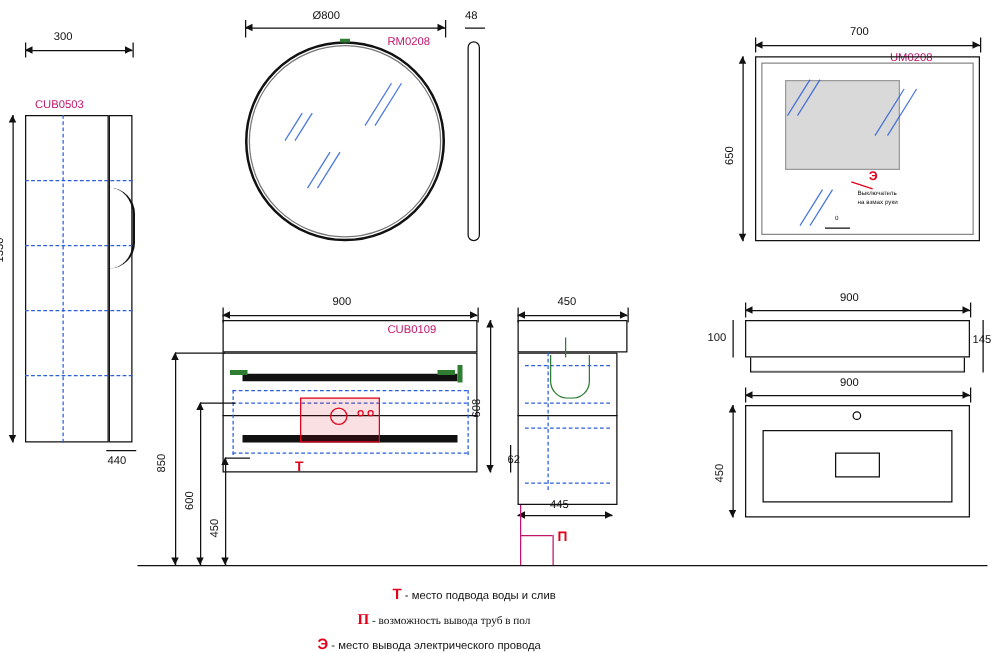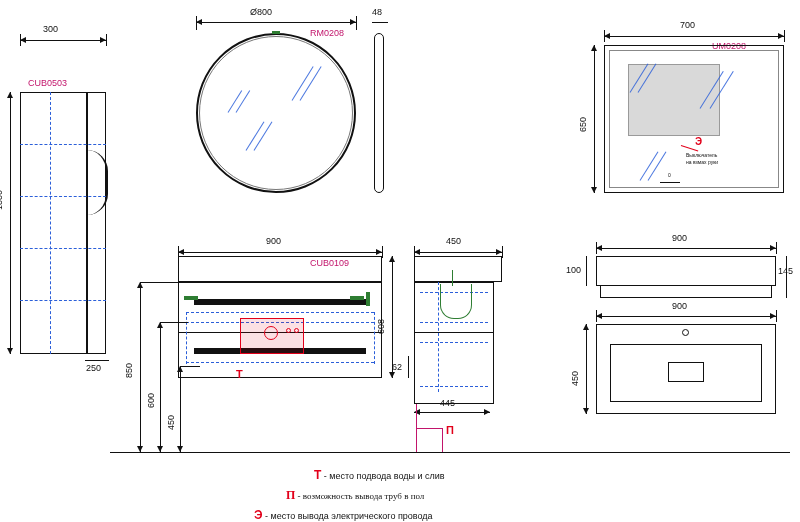--- a/index.html
+++ b/index.html
@@ -58,21 +58,21 @@
     <div class="dashv" style="left:50px;top:92px;height:262px;"></div>
 
     <div class="abs" style="left:87px;top:150px;width:19px;height:65px;border-right:2px solid #111;border-radius:0 40px 40px 0;"></div>
 
     <div class="dimline vline abs" style="left:10px;top:92px;height:262px;"></div>
     <div class="arrowU" style="left:7px;top:92px;"></div>
     <div class="arrowD" style="left:7px;top:348px;"></div>
     <div class="lbl" style="left:-6px;top:210px;transform:rotate(-90deg);transform-origin:left top;">1330</div>
 
     <div class="dimline hline abs" style="left:85px;top:360px;width:24px;"></div>
-    <div class="lbl" style="left:86px;top:363px;">250</div>
+    <div class="lbl" style="left:86px;top:363px;">440</div>
   </div>
 
   <div>
     <div class="dimline hline abs" style="left:196px;top:22px;width:160px;"></div>
     <div class="arrowL" style="left:196px;top:19px;"></div>
     <div class="arrowR" style="left:350px;top:19px;"></div>
     <div class="dimline vline abs" style="left:196px;top:16px;height:14px;"></div>
     <div class="dimline vline abs" style="left:356px;top:16px;height:14px;"></div>
     <div class="lbl" style="left:250px;top:7px;">Ø800</div>
     <div class="lbl mag" style="left:310px;top:28px;">RM0208</div>
@@ -205,21 +205,21 @@
     <div class="dash" style="left:420px;top:292px;width:68px;"></div>
     <div class="dash" style="left:420px;top:322px;width:68px;"></div>
     <div class="dash" style="left:420px;top:342px;width:68px;"></div>
     <div class="dash" style="left:420px;top:386px;width:68px;"></div>
     <div class="dashv" style="left:438px;top:282px;height:110px;"></div>
 
     <div class="abs" style="left:440px;top:284px;width:30px;height:34px;border:1px solid #2e7d32;border-top:none;border-radius:0 0 14px 14px;"></div>
     <div class="abs" style="left:452px;top:270px;width:1px;height:16px;background:#2e7d32;"></div>
 
     <div class="dimline vline abs" style="left:408px;top:356px;height:22px;"></div>
-    <div class="lbl" style="left:392px;top:362px;">62</div>
+    <div class="lbl" style="left:406px;top:362px;">62</div>
 
     <div class="dimline hline abs" style="left:414px;top:412px;width:76px;"></div>
     <div class="arrowL" style="left:414px;top:409px;"></div>
     <div class="arrowR" style="left:484px;top:409px;"></div>
     <div class="lbl" style="left:440px;top:398px;">445</div>
 
     <div class="magline" style="left:416px;top:404px;width:1px;height:48px;"></div>
     <div class="magline" style="left:416px;top:428px;width:26px;height:1px;"></div>
     <div class="magline" style="left:442px;top:428px;width:1px;height:24px;"></div>
     <div class="lbl red" style="left:446px;top:424px;font-size:11px;">П</div>

